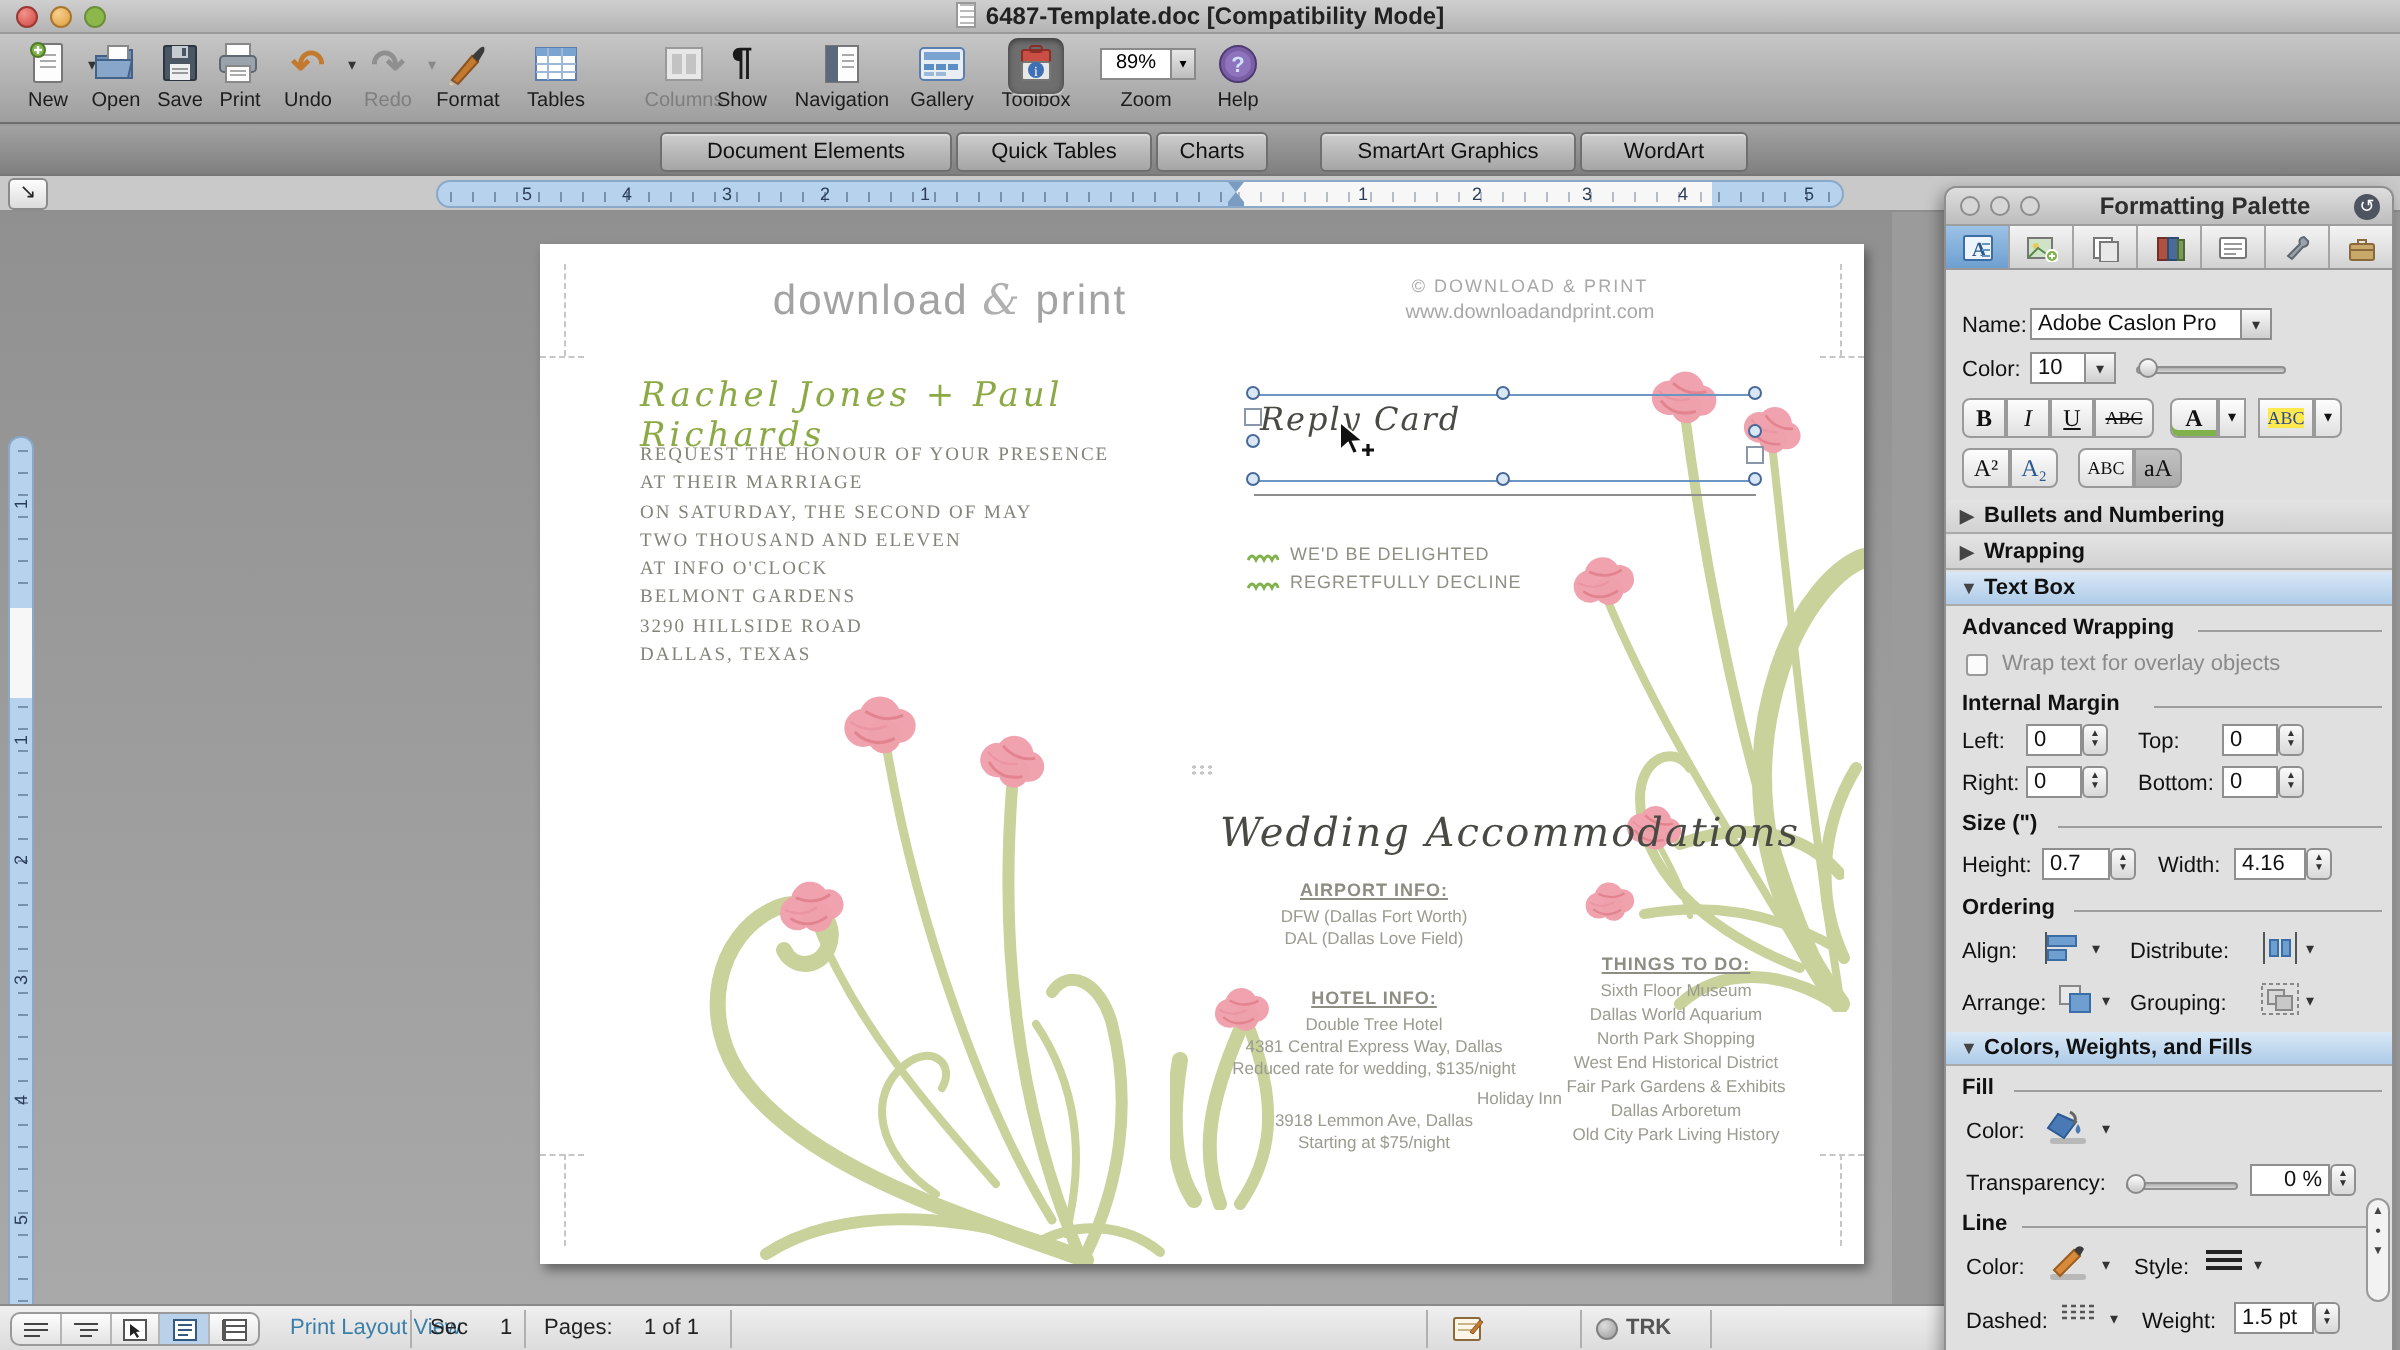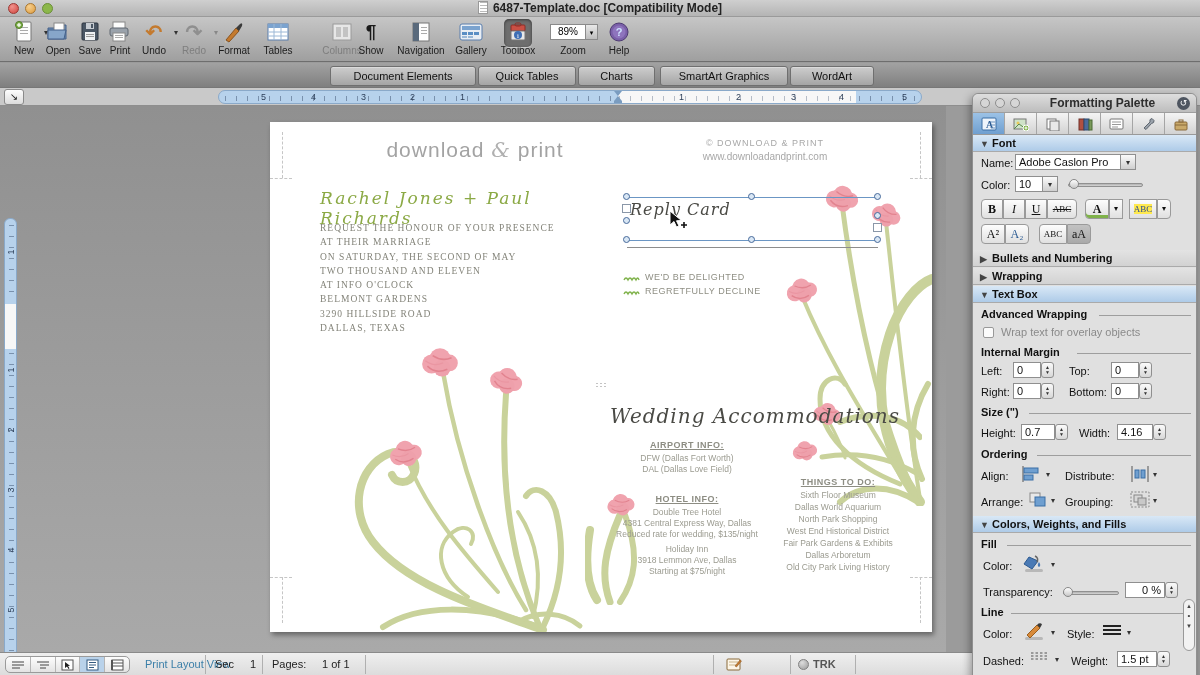--- a/index.html
+++ b/index.html
@@ -263,21 +263,21 @@
             <text x="11" y="15" font-size="11" font-weight="bold" fill="#cfe2ff" text-anchor="middle" font-family="Liberation Sans">?</text>
           </svg>
       </div>
         <div class="lbl">Help</div>
     </div>
   </div>
 
   <div class="abs" id="gallerybar">
     <div class="gtab" style="left:330px;width:146px;">Document Elements</div>
     <div class="gtab" style="left:478px;width:98px;">Quick Tables</div>
-    <div class="gtab" style="left:578px;width:77px;">Charts</div>
+    <div class="gtab" style="left:578px;width:56px;">Charts</div>
     <div class="gtab" style="left:660px;width:128px;">SmartArt Graphics</div>
     <div class="gtab" style="left:790px;width:84px;">WordArt</div>
   </div>
 
   <div class="abs" id="rulerrow">
     <div class="abs" id="tabsel"><span>↘</span></div>
     <div class="abs" id="hruler">
       <div class="win"></div>
       <div class="hticks" style="left:6px;width:392px;"></div>
       <div class="hticks" style="left:400px;width:236px;opacity:.7;"></div>
@@ -437,21 +437,21 @@
       <div class="abs script" style="left:340px;top:282px;width:300px;font-size:20px;color:#4a4a45;letter-spacing:1px;">Wedding Accommodations</div>
 
       <div class="acchead" style="left:307px;top:318px;">AIRPORT INFO:</div>
       <div class="accline" style="left:307px;top:331px;">DFW (Dallas Fort Worth)</div>
       <div class="accline" style="left:307px;top:342px;">DAL (Dallas Love Field)</div>
 
       <div class="acchead" style="left:307px;top:372px;">HOTEL INFO:</div>
       <div class="accline" style="left:307px;top:385px;">Double Tree Hotel</div>
       <div class="accline" style="left:307px;top:396px;">4381 Central Express Way, Dallas</div>
       <div class="accline" style="left:307px;top:407px;">Reduced rate for wedding, $135/night</div>
-      <div class="accline" style="left:307px;top:422px;">Holiday Inn</div>
+      <div class="accline" style="left:291px;top:422px;text-align:right;">Holiday Inn</div>
       <div class="accline" style="left:307px;top:433px;">3918 Lemmon Ave, Dallas</div>
       <div class="accline" style="left:307px;top:444px;">Starting at $75/night</div>
 
       <div class="acchead" style="left:458px;top:355px;">THINGS TO DO:</div>
       <div class="accline" style="left:458px;top:368px;">Sixth Floor Museum</div>
       <div class="accline" style="left:458px;top:380px;">Dallas World Aquarium</div>
       <div class="accline" style="left:458px;top:392px;">North Park Shopping</div>
       <div class="accline" style="left:458px;top:404px;">West End Historical District</div>
       <div class="accline" style="left:458px;top:416px;">Fair Park Gardens &amp; Exhibits</div>
       <div class="accline" style="left:458px;top:428px;">Dallas Arboretum</div>
@@ -565,21 +565,20 @@
         </div>
       <div class="ptab">
           <svg width="16" height="14">
             <rect x="2" y="5" width="12" height="8" rx="1" fill="#c9a96a" stroke="#8a6a3a"></rect>
             <rect x="6" y="3" width="4" height="2" fill="none" stroke="#8a6a3a"></rect>
             <path d="M2 8 h12" stroke="#8a6a3a"></path>
           </svg>
         </div>
     </div>
 
-    <div class="sect open" style="top:41px;"><span class="tri">▼</span><span>Font</span></div>
     <div class="plabel" style="left:8px;top:63px;">Name:</div>
     <div class="pfield" style="left:42px;top:60px;width:106px;">Adobe Caslon Pro</div>
     <div class="dropbtn" style="left:148px;top:60px;">▾</div>
     <div class="plabel" style="left:8px;top:85px;">Color:</div>
     <div class="pfield" style="left:42px;top:82px;width:28px;">10</div>
     <div class="dropbtn" style="left:70px;top:82px;">▾</div>
     <div class="slider-track" style="left:95px;top:89px;width:75px;"></div>
     <div class="slider-thumb" style="left:96px;top:85px;"></div>
 
     <div class="fbtn" style="left:8px;top:105px;width:22px;font-weight:bold;border-radius:4px 0 0 4px;">B</div>

